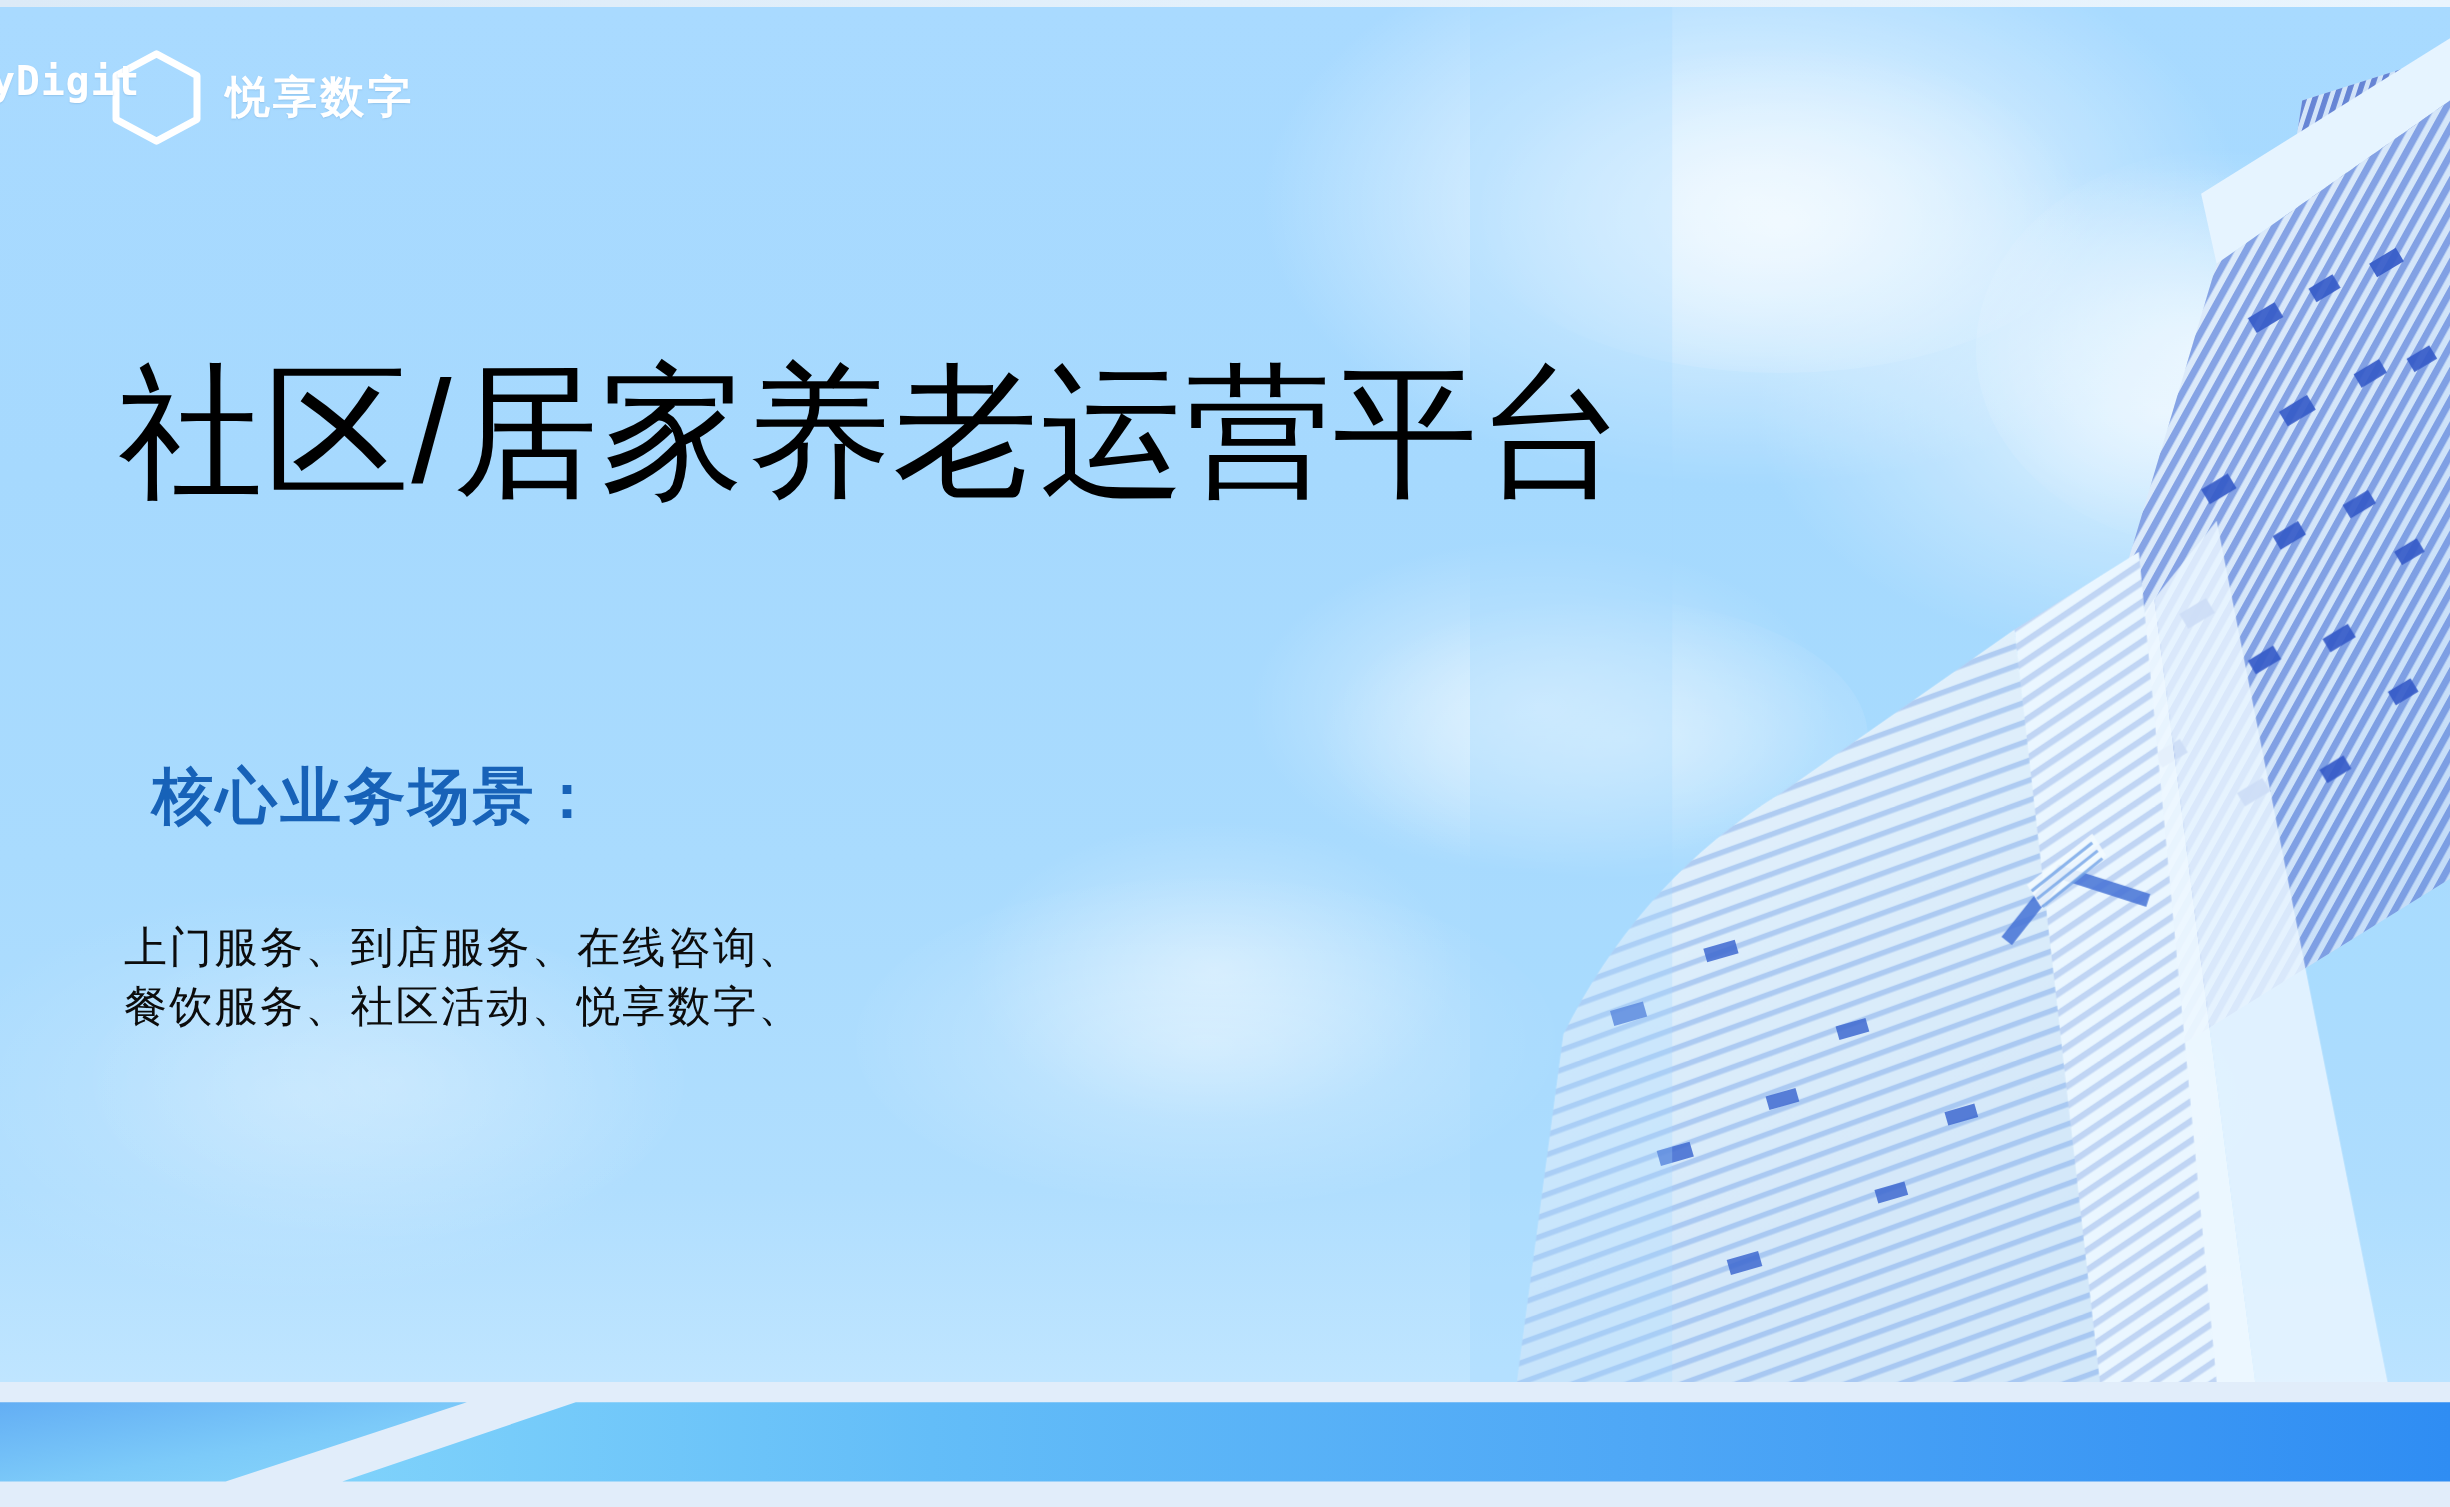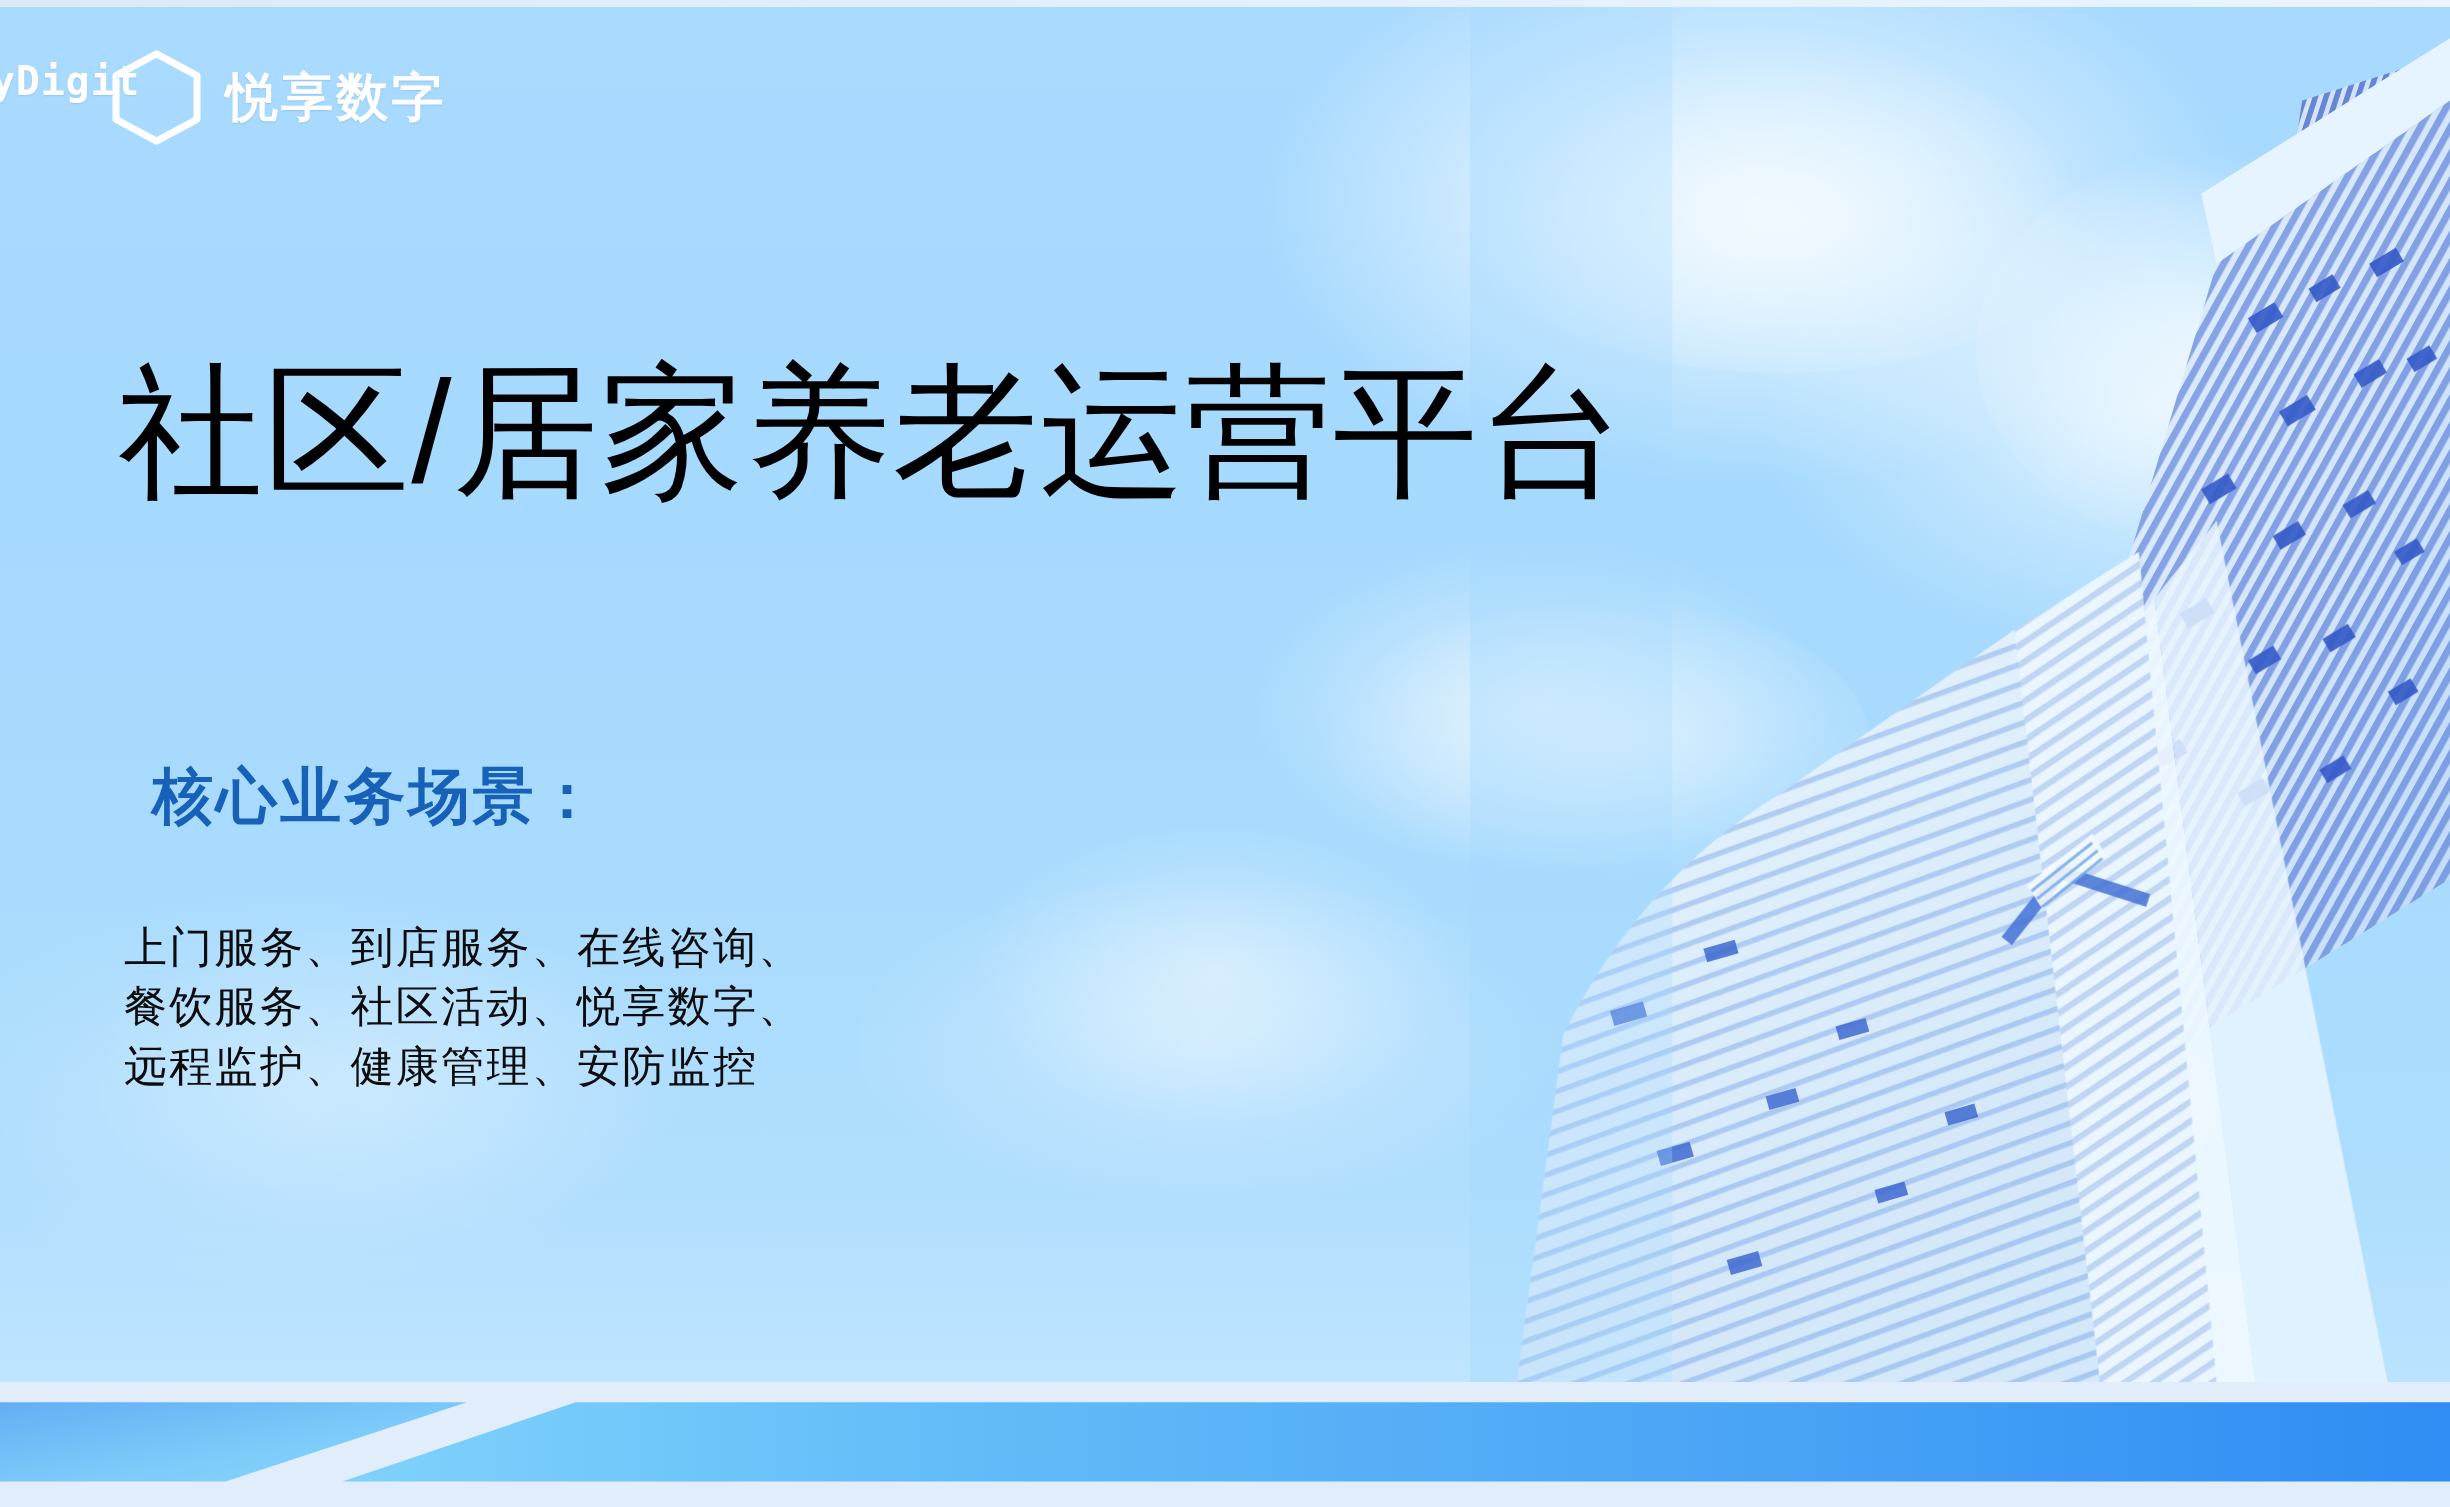--- a/index.html
+++ b/index.html
@@ -66,21 +66,21 @@
   .logo-word{
     position:relative;z-index:2;
     font-family:"DejaVu Sans Mono","Liberation Mono",monospace;
     font-weight:bold;font-size:40px;letter-spacing:0.8px;
     color:#ffffff;line-height:1;white-space:nowrap;
     text-shadow:0 0.8px 1.6px rgba(120,170,215,.45);
     margin-left:-137px;padding-left:6.2px;
   }
   .logo-cn{
     font-family:"Liberation Sans","DejaVu Sans",sans-serif;
-    font-weight:bold;font-size:52px;color:#ffffff;line-height:1;
+    font-weight:bold;font-size:44px;color:#ffffff;line-height:1;
     letter-spacing:3.1px;white-space:nowrap;
     text-shadow:0 0.8px 1.6px rgba(120,170,215,.45);
   }
 
   
   .headline{
     position:absolute;left:118px;top:257px;z-index:25;
     font-family:"Liberation Sans","DejaVu Sans",sans-serif;
     font-weight:normal;font-size:145px;line-height:1.08;
     color:#000000;letter-spacing:1.6px;white-space:nowrap;
@@ -248,21 +248,20 @@
     <span class="logo-cn">悦享数字</span>
   </div>
 
   <h1 class="headline">社区/居家养老运营平台</h1>
 
   <div class="core-label">核心业务场景：</div>
 
   <div class="core-lines">
     <div class="ln">上门服务、到店服务、在线咨询、</div>
     <div class="ln">餐饮服务、社区活动、悦享数字、</div>
-    <div class="ln">远程监护、健康管理、安防监控</div>
   </div>
 
   <div class="footer">
     <svg viewBox="0 0 3149 162" preserveAspectRatio="none" aria-hidden="true">
       <defs>
         <linearGradient id="bandLeft" x1="0" y1="0" x2="1" y2="1">
           <stop offset="0" stop-color="#63aef4"></stop>
           <stop offset="0.55" stop-color="#7ccaf9"></stop>
           <stop offset="1" stop-color="#88d7fb"></stop>
         </linearGradient>

